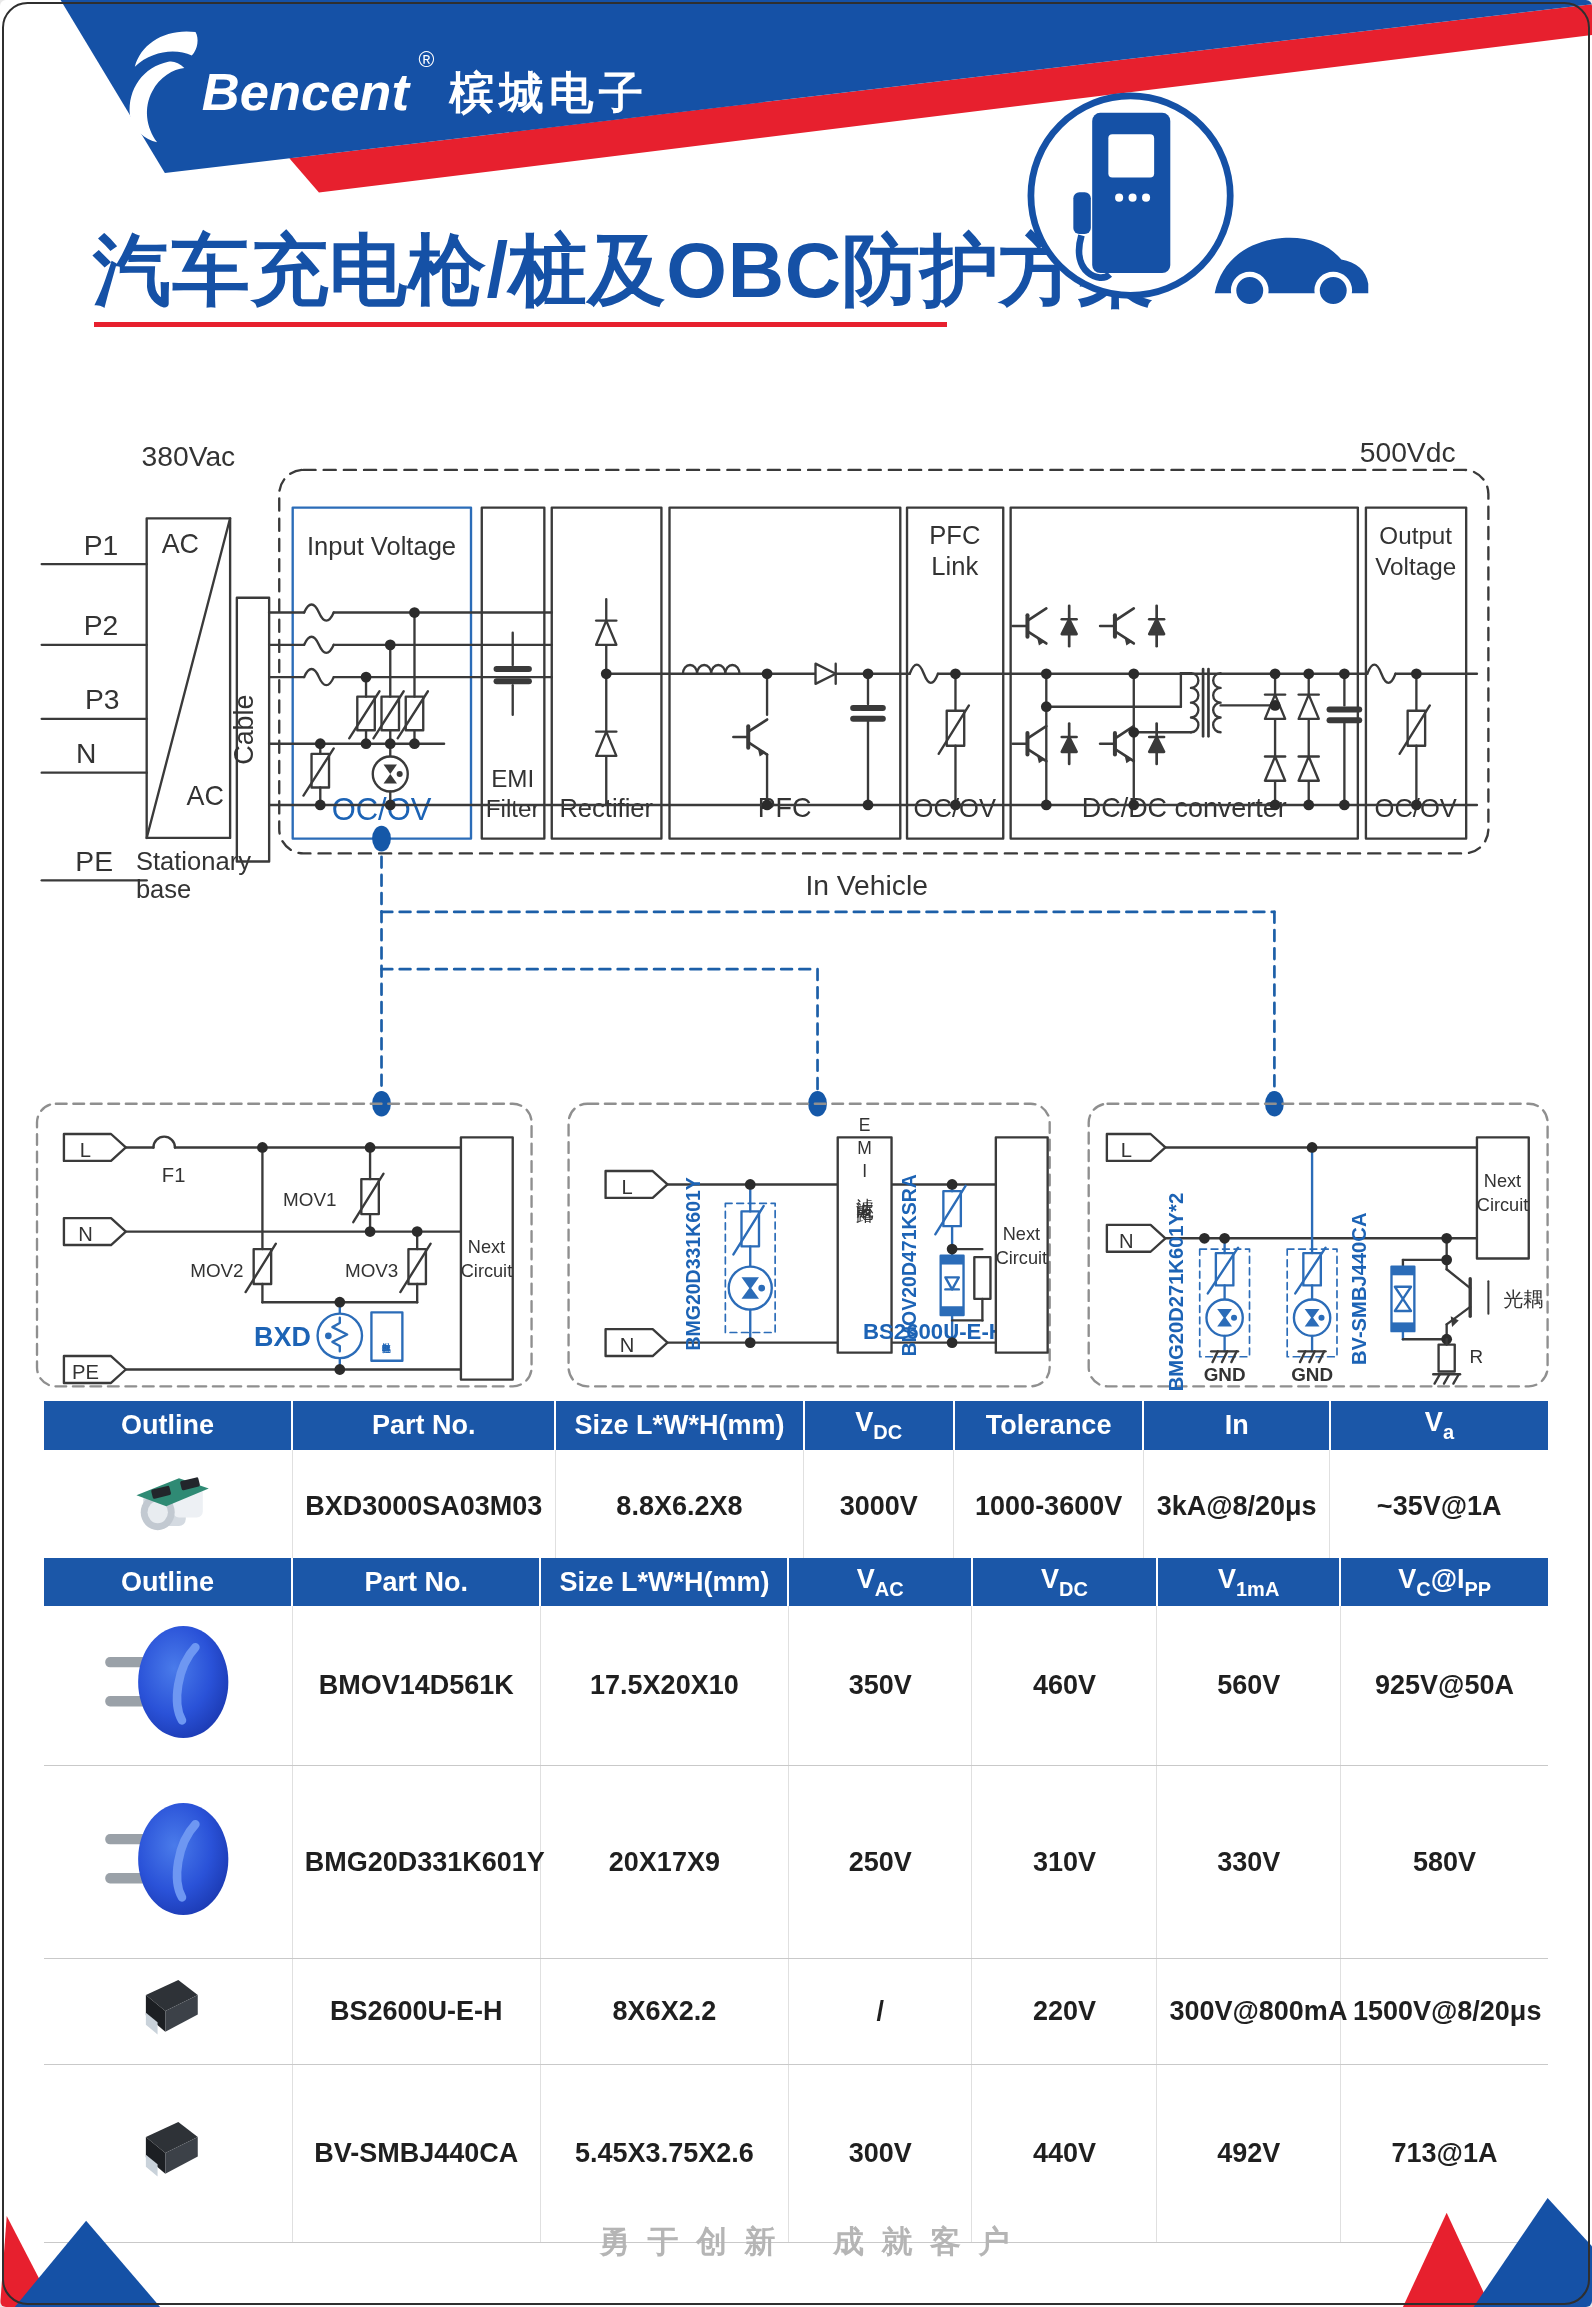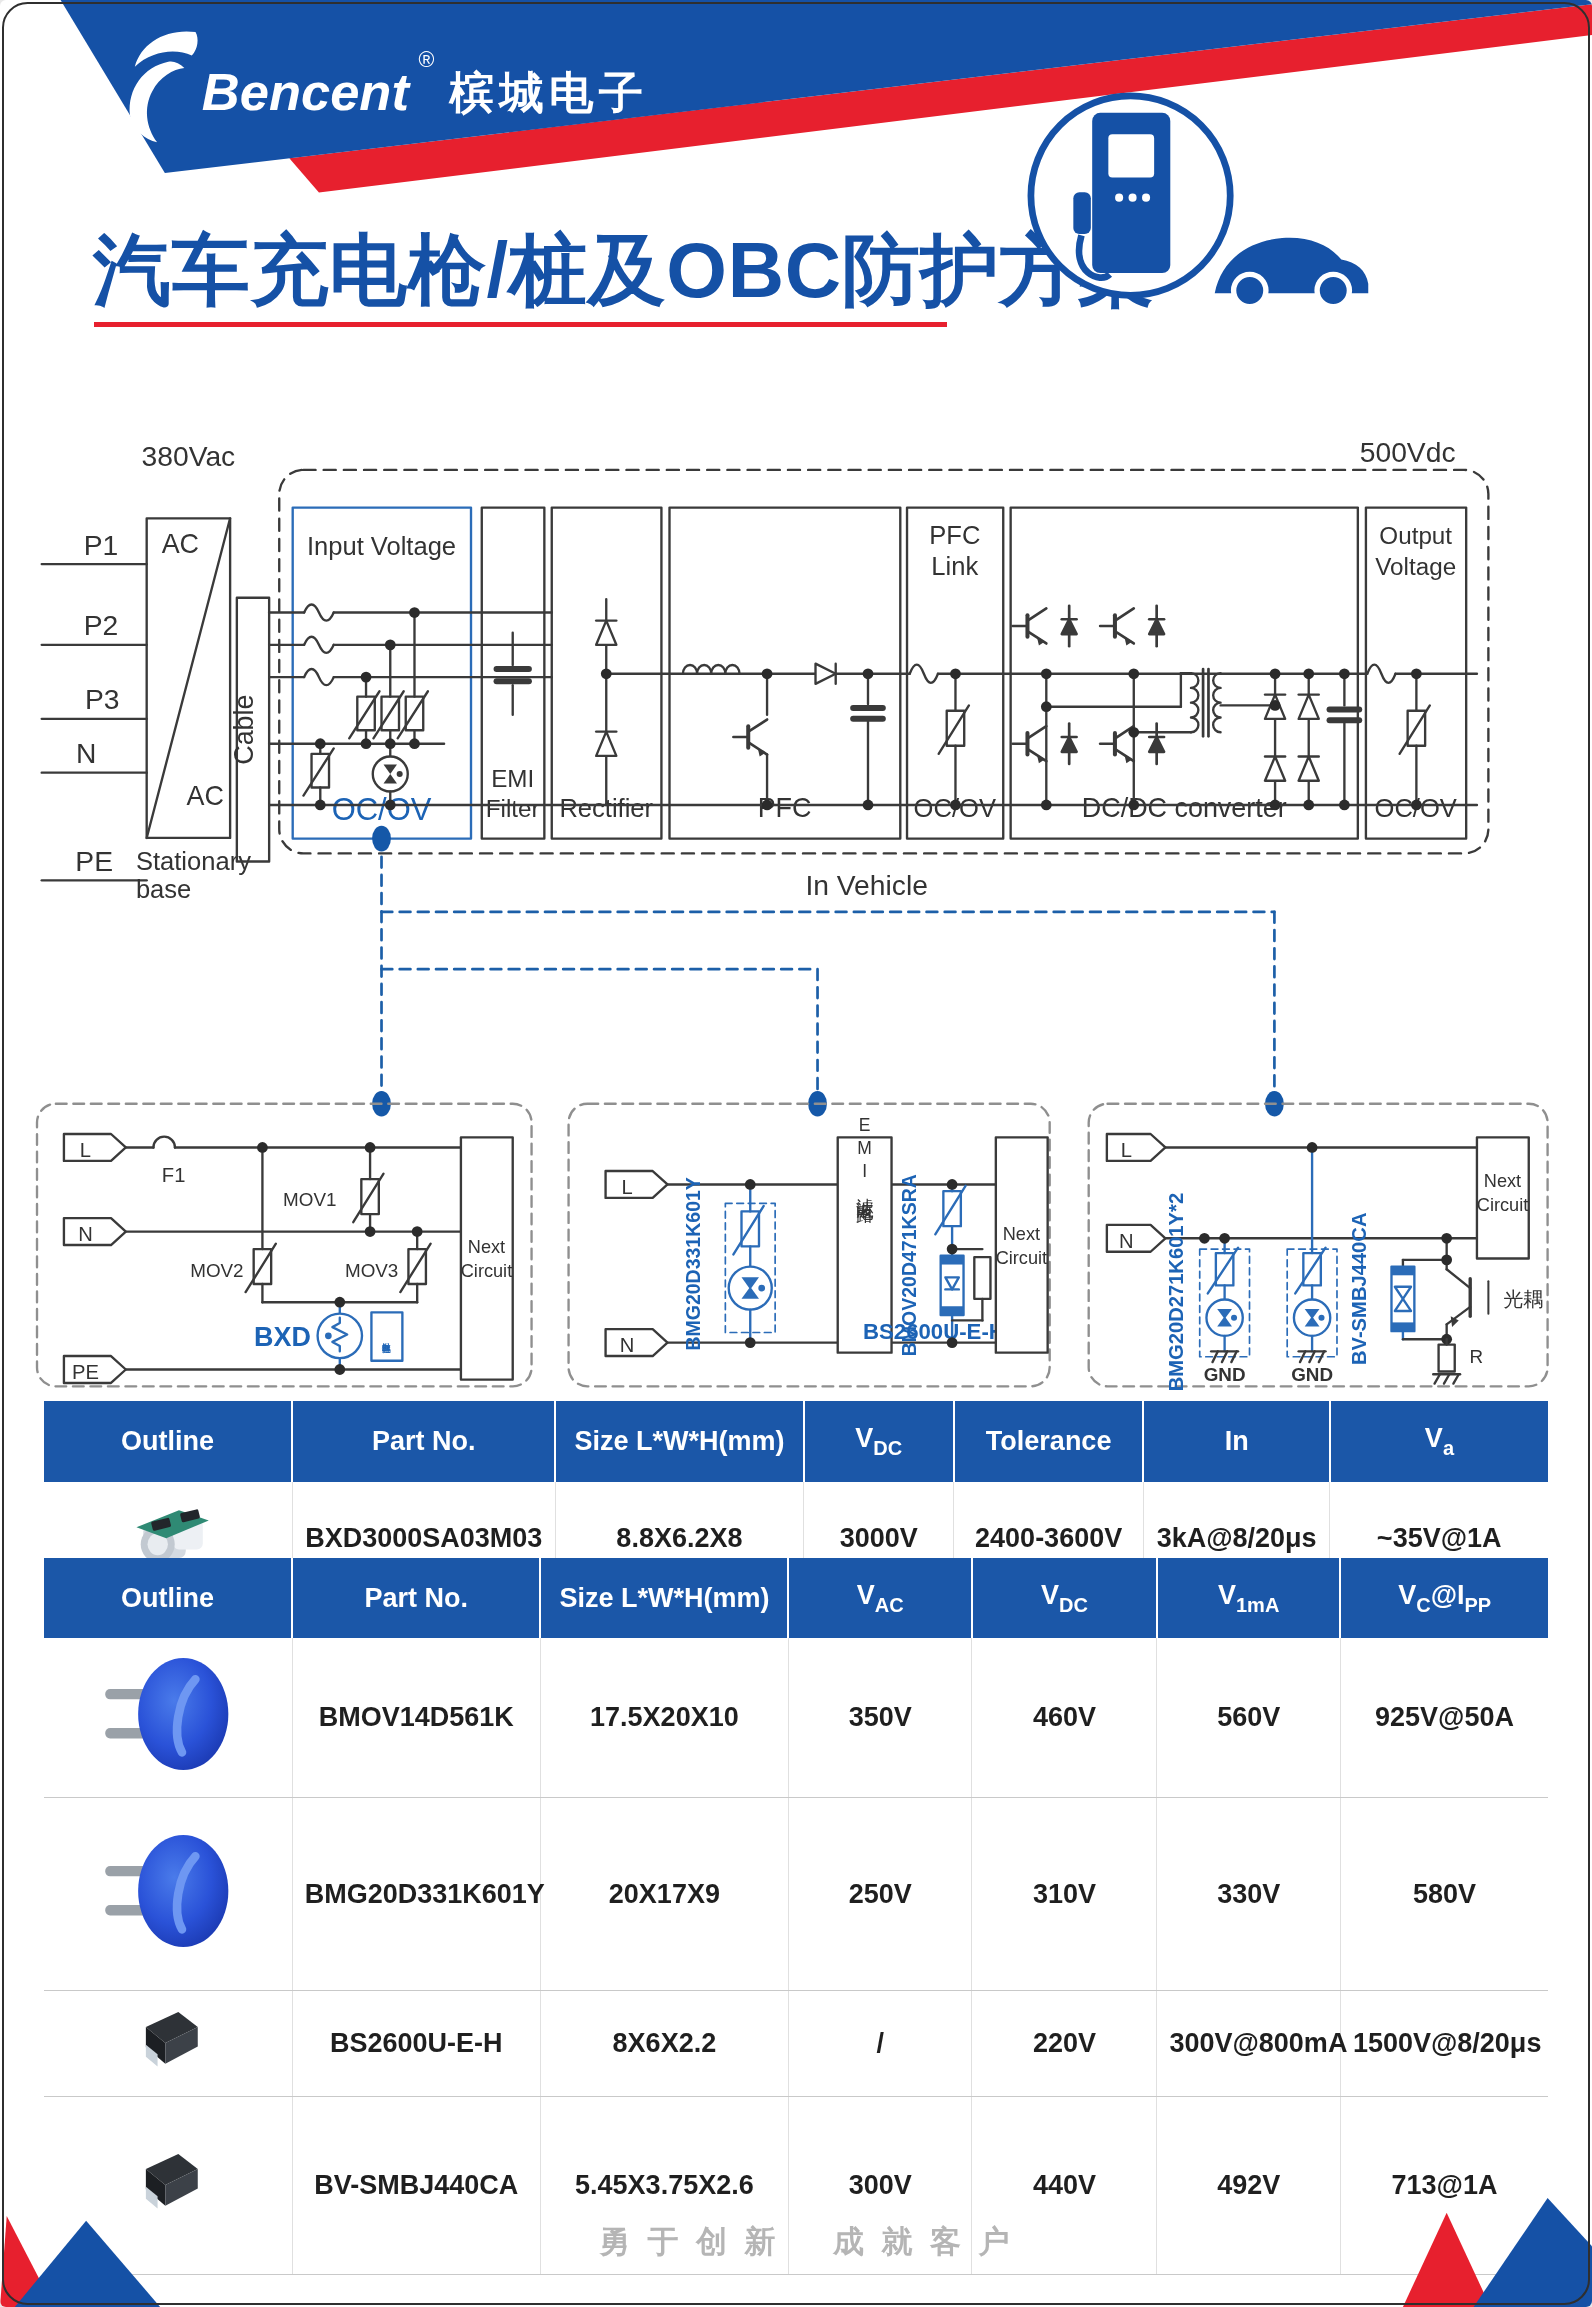--- a/index.html
+++ b/index.html
@@ -10,21 +10,21 @@
   svg text{font-family:"Liberation Sans","DejaVu Sans",sans-serif;}
 
   
   #title{left:93px;top:219px;font-size:78px;font-weight:900;color:#1551A6;letter-spacing:0.7px;white-space:nowrap;}
   #title-underline{left:94px;top:322px;width:853px;height:4.7px;background:#E7202E;}
 
   
   .spec-table{position:absolute;left:44px;width:1504px;border-collapse:collapse;table-layout:fixed;}
   #table1{top:1401px;} #table2{top:1558px;}
   .spec-table th{background:#1B57A8;color:#fff;font-size:27px;font-weight:bold;text-align:center;
-                 border-left:2px solid #fff;padding:16px;}
+                 border-left:2px solid #fff;padding:0;}
   .spec-table th:first-child{border-left:none;}
   #table1 th{height:49px;} #table2 th{height:48px;}
   .spec-table td{border-left:1.3px solid #e0e0e0;border-bottom:1.3px solid #c9c9c9;text-align:center;
                  font-size:27px;font-weight:bold;color:#1f1f1f;padding:12px;white-space:nowrap;}
   .spec-table td:first-child{border-left:none;}
   #table1 td{height:49px;}
   #table2 tbody tr:nth-child(1) td{height:131px;}
   #table2 tbody tr:nth-child(2) td{height:168px;}
   #table2 tbody tr:nth-child(3) td{height:73px;}
   #table2 tbody tr:nth-child(4) td{height:153px;}
@@ -580,21 +580,21 @@
         </tr>
       </thead>
     <tbody>
         <tr>
           <td><svg width="101" height="81" class="outline-svg" viewBox="0 0 150 120">
               <use href="#sym-gdt"></use>
             </svg></td>
           <td>BXD3000SA03M03</td>
           <td>8.8X6.2X8</td>
           <td>3000V</td>
-          <td>2400-3600V</td>
+          <td>1000-3600V</td>
           <td>3kA@8/20μs</td>
           <td>~35V@1A</td>
         </tr>
       </tbody>
   </table>
 
   <table id="table2" class="spec-table">
     <colgroup>
         <col style="width:16.5%">
         <col style="width:16.5%">

